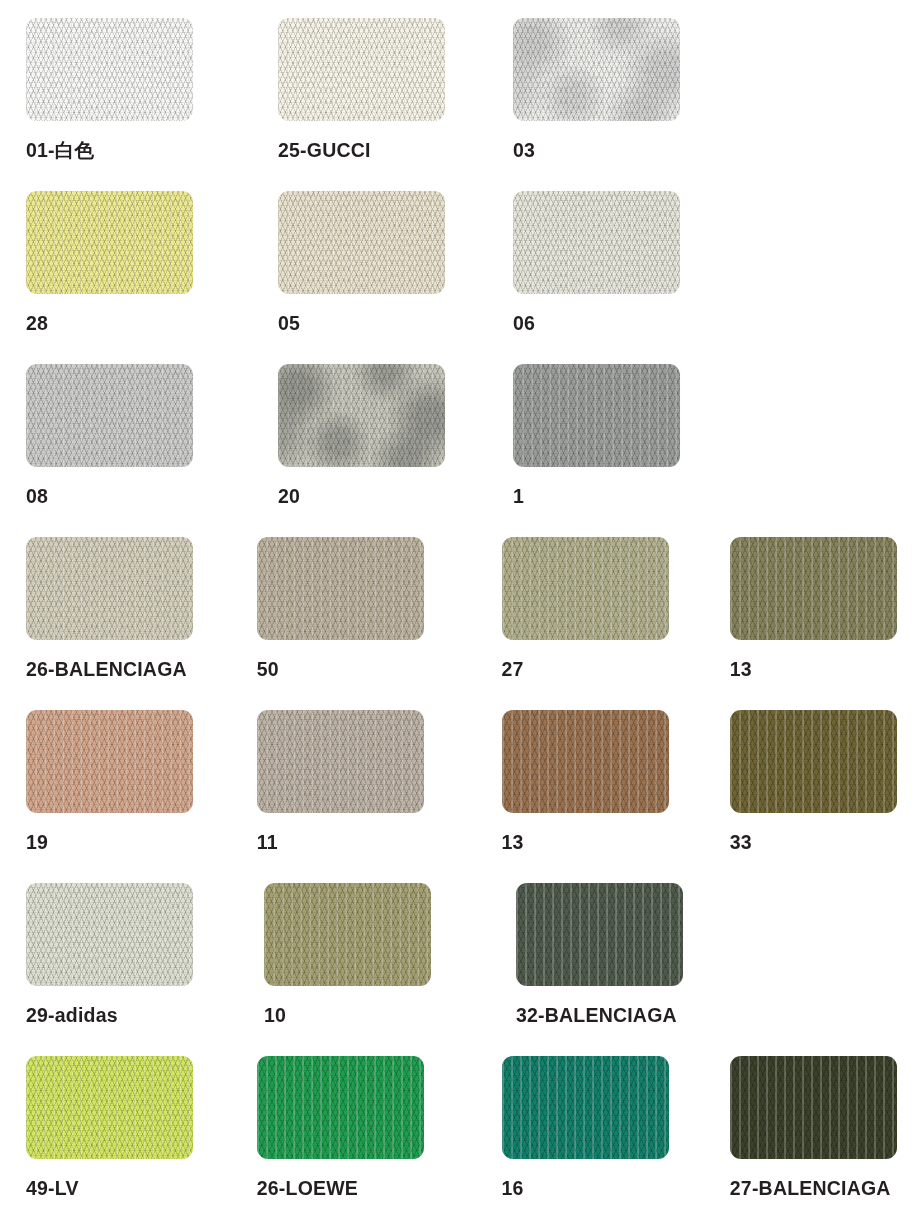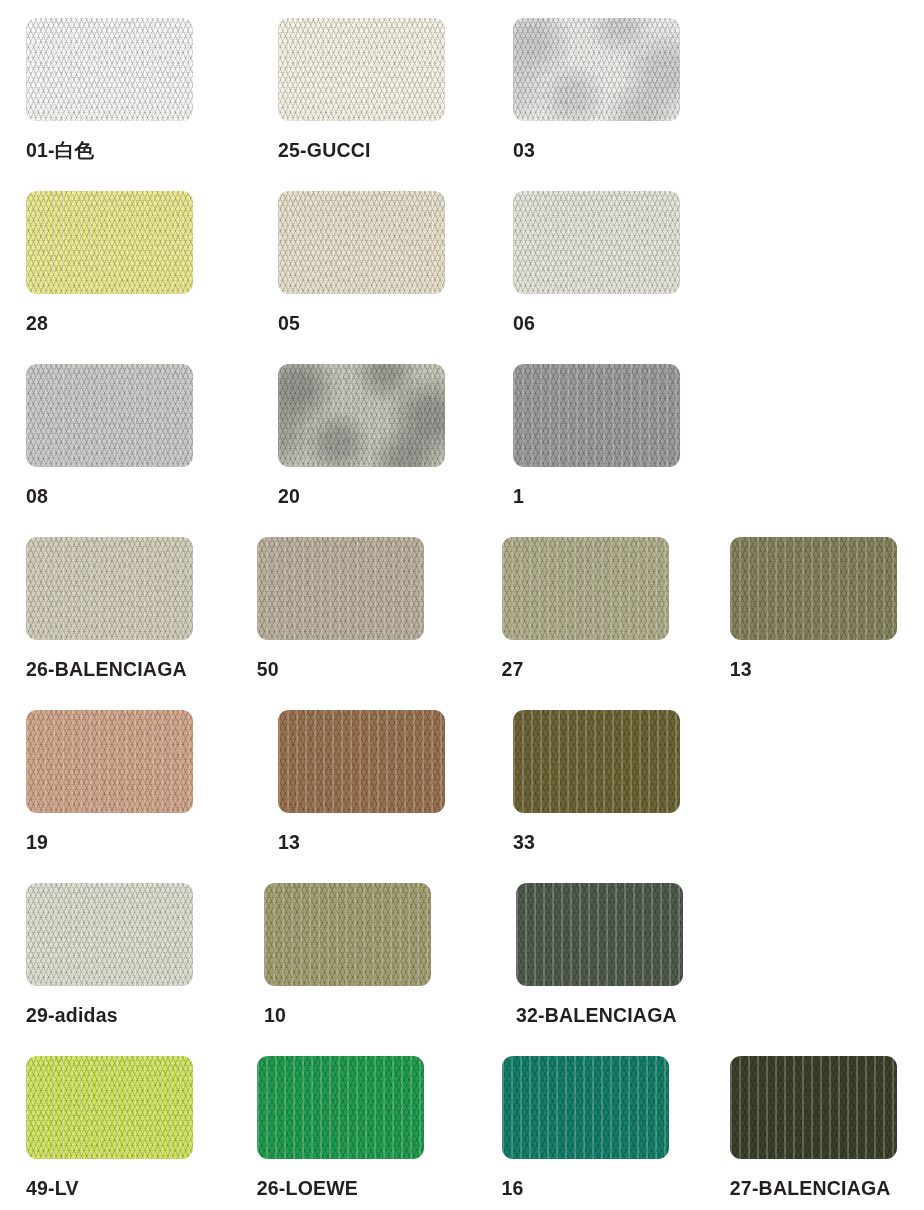--- a/index.html
+++ b/index.html
@@ -210,20 +210,27 @@
       </div>
     </div>
     <div class="row">
       <div class="cell c1">
         <div class="swatch" style="background-color: rgb(212, 167, 140);">
           <div class="tex"></div>
           <div class="tex2"></div>
         </div>
         <div class="label">19</div>
       </div>
+      <div class="cell c2">
+        <div class="swatch" style="background-color: rgb(189, 178, 164);">
+          <div class="tex"></div>
+          <div class="tex2"></div>
+        </div>
+        <div class="label">11</div>
+      </div>
       <div class="cell c3">
         <div class="swatch" style="background-color: rgb(154, 114, 80);">
           <div class="tex"></div>
           <div class="tex2"></div>
         </div>
         <div class="label">13</div>
       </div>
       <div class="cell c4">
         <div class="swatch" style="background-color: rgb(110, 100, 52);">
           <div class="tex"></div>

